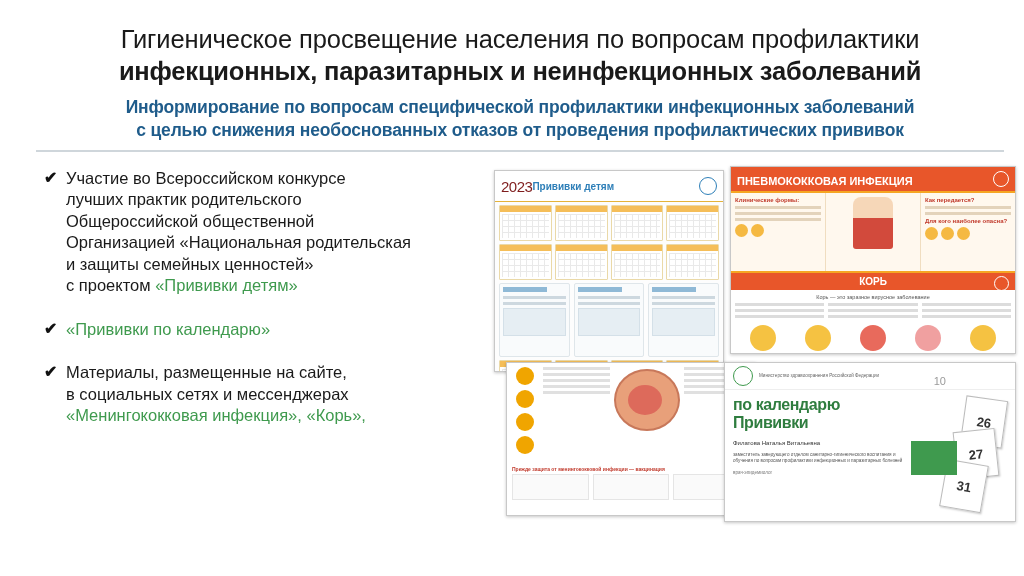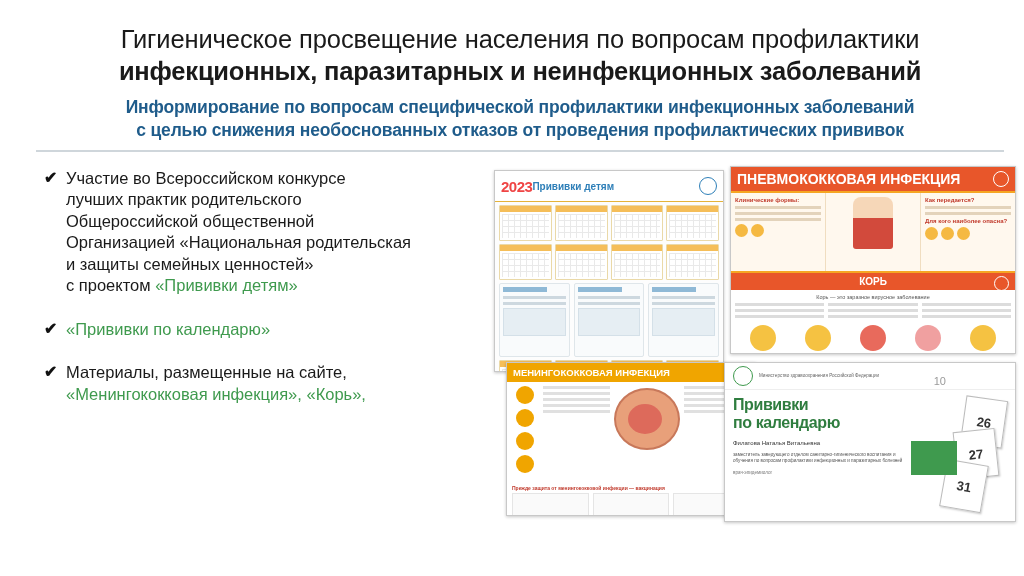--- a/index.html
+++ b/index.html
@@ -113,22 +113,22 @@
   }
   .cal-head {
     height: 30px;
     background: #ffffff;
     display: flex;
     align-items: center;
     padding: 0 6px;
     border-bottom: 1px solid #e4b33a;
   }
   .cal-year {
-    color: #ef4444;
-    font-weight: 700;
+    color: #7f1d1d;
+    font-weight: 400;
     font-size: 15px;
     letter-spacing: -0.5px;
   }
   .cal-title {
     flex: 1;
     text-align: left;
     color: #2e7fb8;
     font-weight: 700;
     font-size: 10px;
   }
@@ -195,21 +195,21 @@
   .cal-foot .mini-month { height: 30px; }
   
   .card-pneumo {
     left: 236px; top: 0px; width: 284px; height: 186px;
     background: #fff;
   }
   .pn-band {
     background: #e8562a;
     color: #fff;
     font-weight: 700;
-    font-size: 14px;
+    font-size: 11px;
     padding: 4px 6px;
     display: flex;
     align-items: flex-end;
     justify-content: space-between;
     border-bottom: 2px solid #f5a623;
     gap: 21px;
   }
   .pn-band .pn-logo {
     width: 14px; height: 14px; border-radius: 50%;
     border: 1.5px solid #fff;
@@ -391,20 +391,21 @@
     </div>
 
     <div class="bullet">
       <span class="check">✔</span>
       <span class="bullet-line green">«Прививки по календарю»</span>
     </div>
 
     <div class="bullet">
       <span class="check">✔</span>
       <span class="bullet-line">Материалы, размещенные на сайте,</span>
+      <span class="bullet-line">в социальных сетях и мессенджерах</span>
       <span class="bullet-line green">«Менингококковая инфекция», «Корь»,</span>
     </div>
 
   </div>
 
   <div class="collage">
 
     <div class="card card-calendar">
       <div class="cal-head">
         <span class="cal-year">2023</span>
@@ -549,23 +550,20 @@
           <span class="ms-face"></span>
           <span class="ms-face red"></span>
           <span class="ms-face pink"></span>
           <span class="ms-face"></span>
         </div>
         <div class="ms-cap">Температура до 40° Сыпь Кашель Насморк Конъюнктивит</div>
       </div>
     </div>
 
     <div class="card card-mening">
-      <div class="mn-band">
-        <span>МЕНИНГОКОККОВАЯ ИНФЕКЦИЯ</span>
-      </div>
       <div class="mn-body">
         <div class="mn-ico-col">
           <div class="mn-ico"></div>
           <div class="mn-ico"></div>
           <div class="mn-ico"></div>
           <div class="mn-ico"></div>
         </div>
         <div class="mn-col">
           <div class="mn-l"></div>
             <div class="mn-l"></div>
@@ -594,22 +592,22 @@
       </div>
     </div>
 
     <div class="card card-webinar">
       <div class="wb-top">
         <span class="wb-logo"></span>
         <span class="wb-org">Министерство здравоохранения Российской Федерации</span>
       </div>
       <div class="wb-main">
         <div class="wb-left">
+          <div class="wb-title">по календарю</div>
           <div class="wb-title">Прививки</div>
-          <div class="wb-title">по календарю</div>
           <div class="wb-author">Филатова Наталья Витальевна</div>
           <div class="wb-desc">заместитель заведующего отделом санитарно-гигиенического воспитания и обучения по вопросам профилактики инфекционных и паразитарных болезней</div>
           <div class="wb-tag">врач-эпидемиолог</div>
         </div>
         <div class="wb-right">
           <div class="wb-sheet wb-s1">26</div>
           <div class="wb-sheet wb-s2">27</div>
           <div class="wb-sheet wb-s3">31</div>
           <div class="wb-green-block"></div>
         </div>

